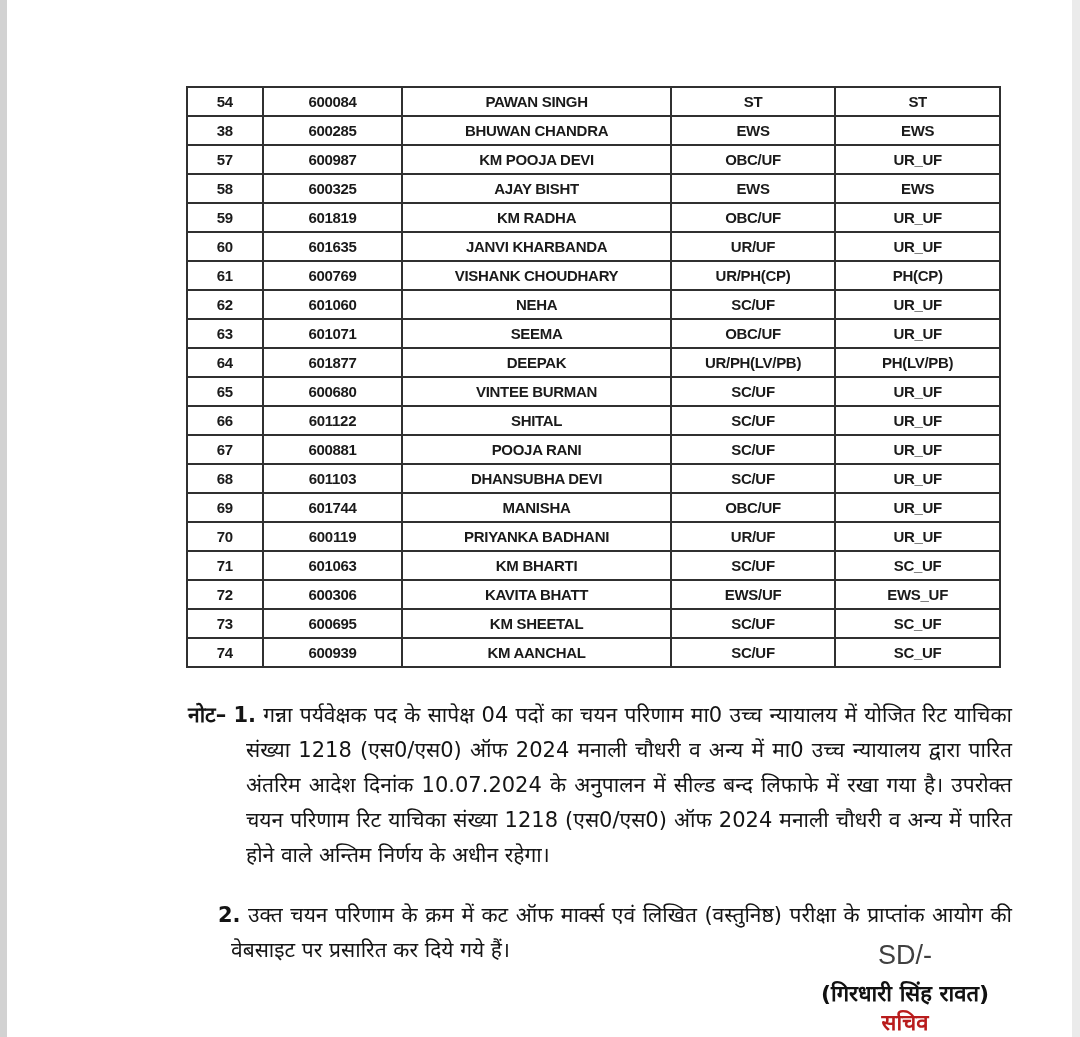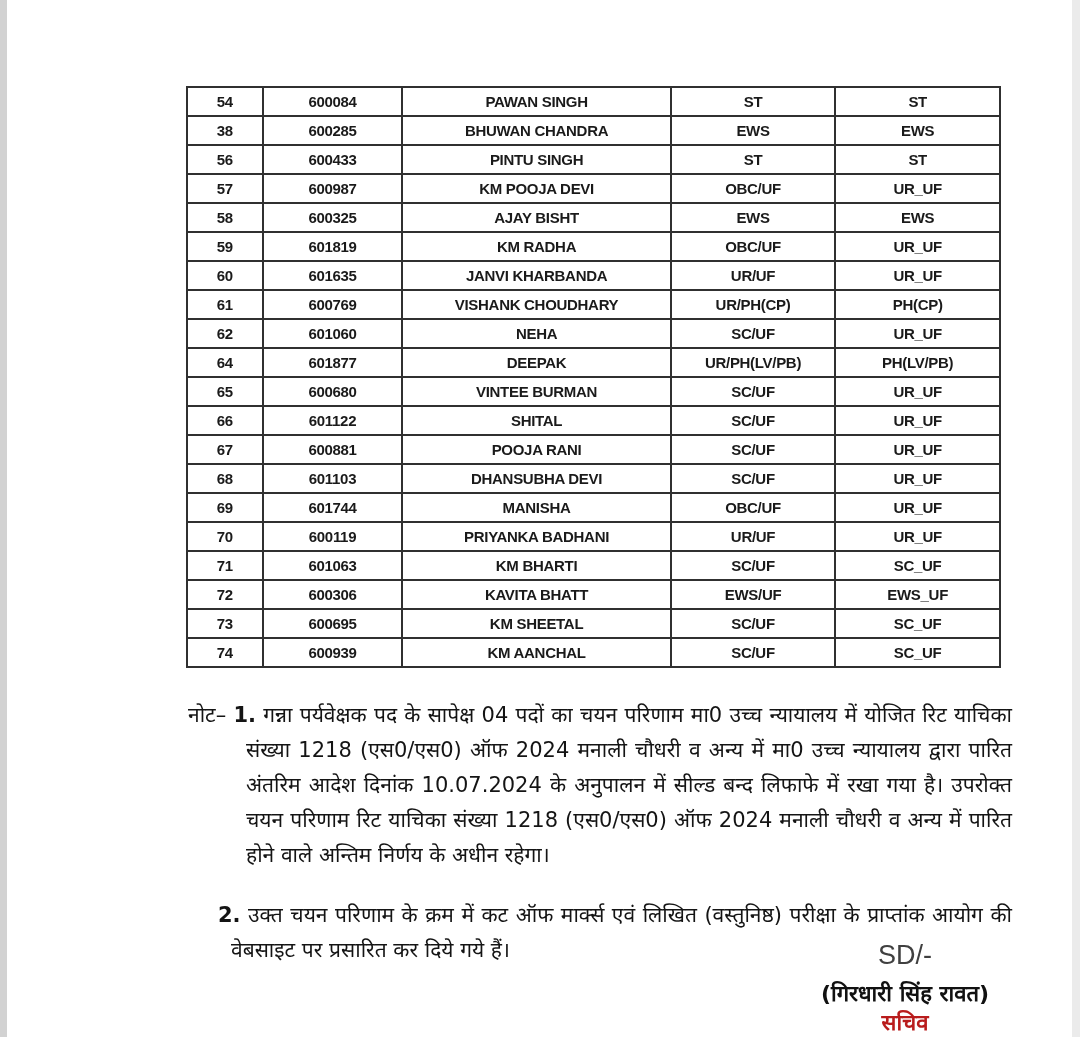--- a/index.html
+++ b/index.html
@@ -50,21 +50,21 @@
     font-family: "DejaVu Sans", sans-serif;
     font-size: 21px;
     line-height: 35px;
     color: #141414;
   }
   .note-para-1 {
     text-align: justify;
     padding-left: 58px;
     text-indent: -58px;
   }
-  .note-label { font-weight: 400; }
+  .note-label { font-weight: 700; }
   .note-num { font-weight: 700; }
   .note-para-2 {
     margin-top: 25px;
     margin-left: 30px;
     text-align: justify;
     padding-left: 13px;
     text-indent: -13px;
     width: 794px;
   }
 
@@ -120,27 +120,20 @@
             <td>ST</td>
           </tr>
           <tr>
             <td>38</td>
             <td>600285</td>
             <td>BHUWAN CHANDRA</td>
             <td>EWS</td>
             <td>EWS</td>
           </tr>
           <tr>
-            <td>56</td>
-            <td>600433</td>
-            <td>PINTU SINGH</td>
-            <td>ST</td>
-            <td>ST</td>
-          </tr>
-          <tr>
             <td>57</td>
             <td>600987</td>
             <td>KM POOJA DEVI</td>
             <td>OBC/UF</td>
             <td>UR_UF</td>
           </tr>
           <tr>
             <td>58</td>
             <td>600325</td>
             <td>AJAY BISHT</td>
@@ -169,20 +162,27 @@
             <td>PH(CP)</td>
           </tr>
           <tr>
             <td>62</td>
             <td>601060</td>
             <td>NEHA</td>
             <td>SC/UF</td>
             <td>UR_UF</td>
           </tr>
           <tr>
+            <td>63</td>
+            <td>601071</td>
+            <td>SEEMA</td>
+            <td>OBC/UF</td>
+            <td>UR_UF</td>
+          </tr>
+          <tr>
             <td>64</td>
             <td>601877</td>
             <td>DEEPAK</td>
             <td>UR/PH(LV/PB)</td>
             <td>PH(LV/PB)</td>
           </tr>
           <tr>
             <td>65</td>
             <td>600680</td>
             <td>VINTEE BURMAN</td>

